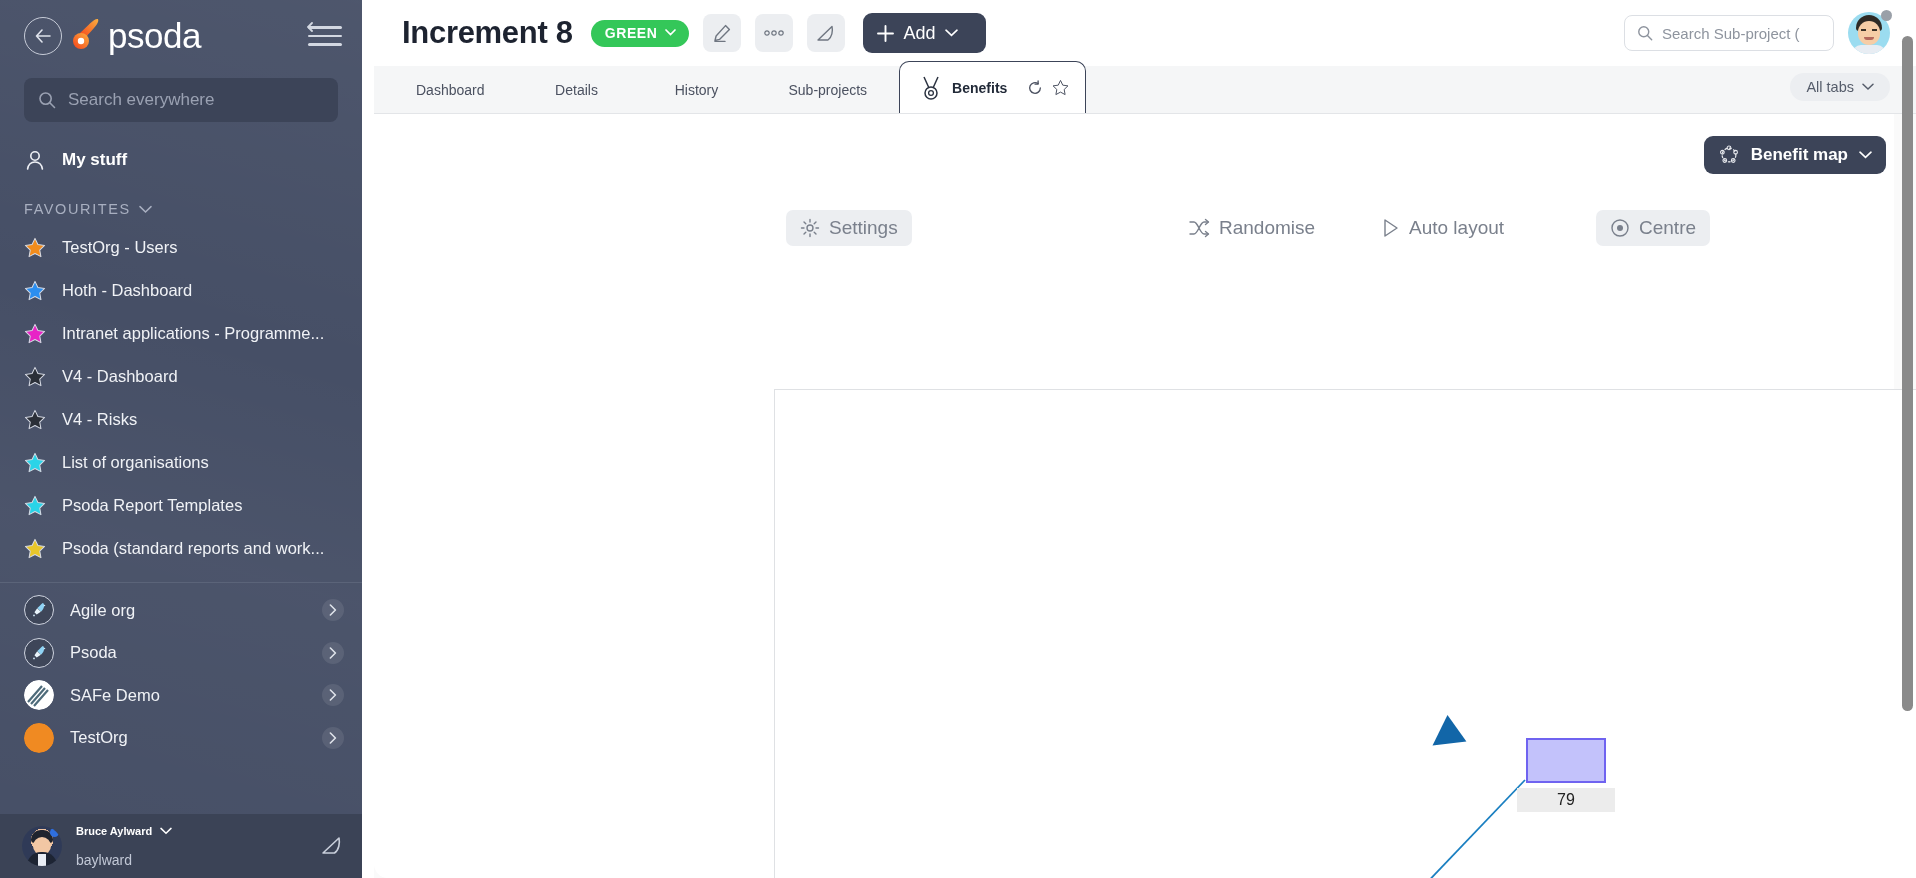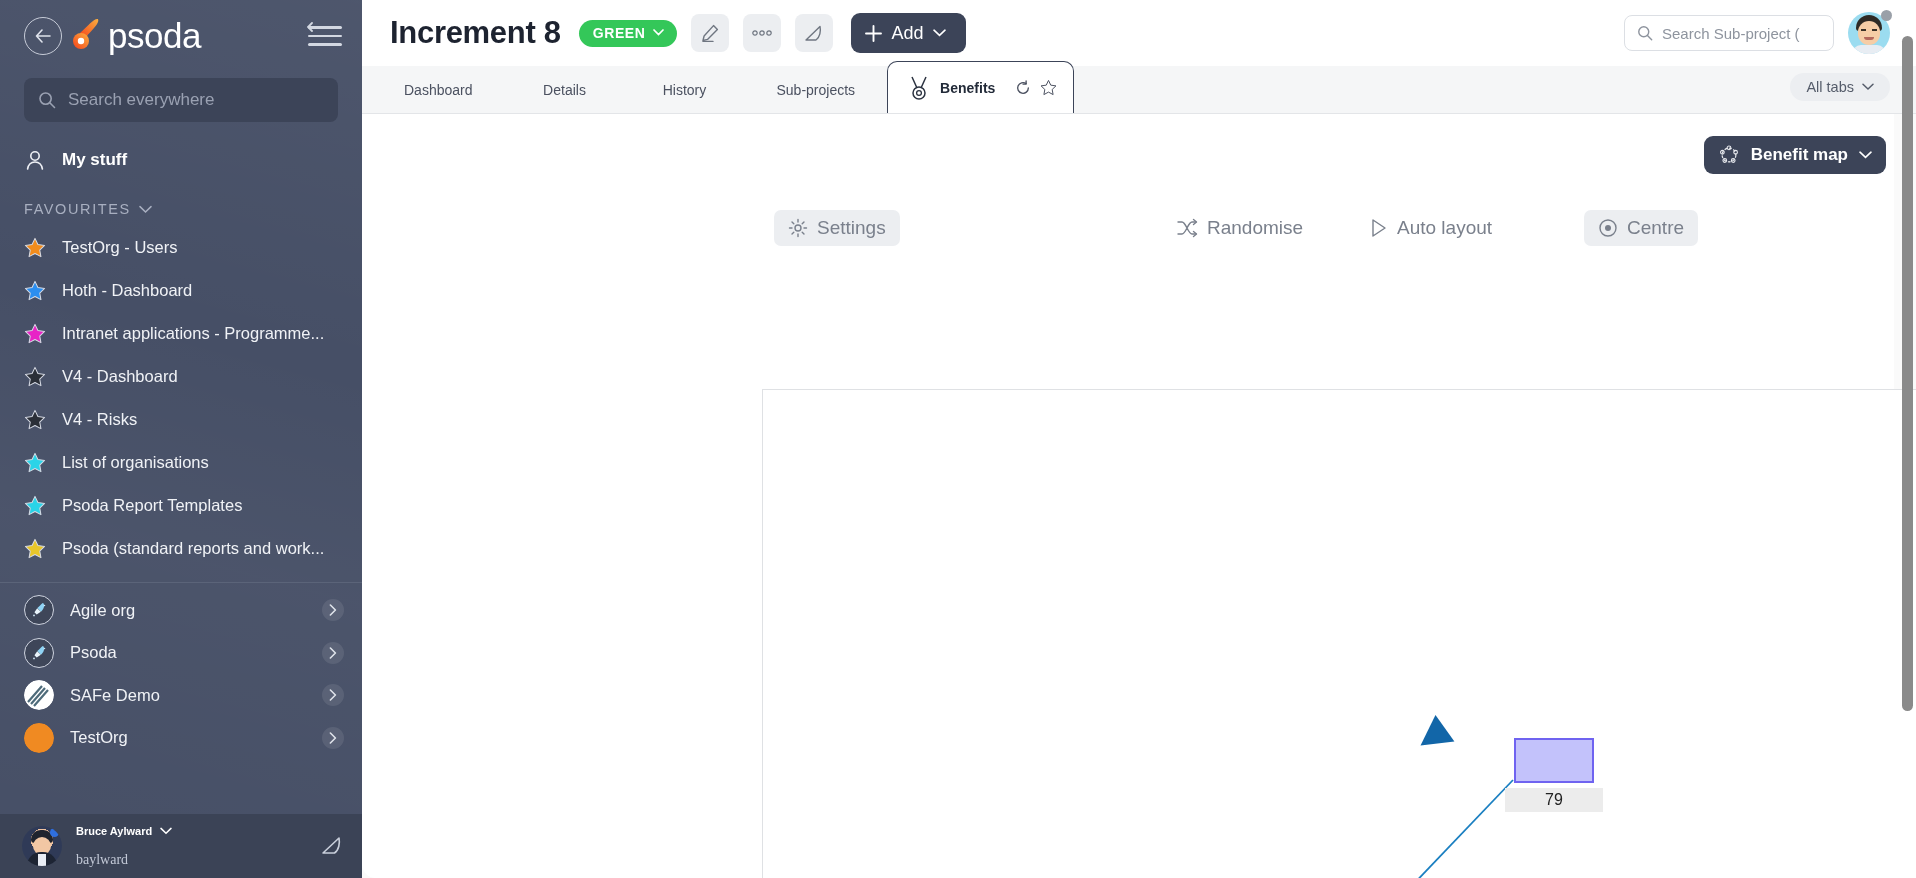--- a/index.html
+++ b/index.html
@@ -100,41 +100,41 @@
     width: 40px; height: 40px; border-radius: 50%;
     background: radial-gradient(circle at 50% 35%, #f0c3a0 0 34%, #2f3a57 34% 100%);
     position: relative; flex: 0 0 40px; overflow: hidden;
   }
   .avatar-sm .hair { position:absolute; top:4px; left:9px; width:22px; height:13px; background:#20242e; border-radius: 11px 11px 4px 4px;}
   .avatar-sm .face { position:absolute; top:11px; left:11px; width:18px; height:18px; background:#f2c7a4; border-radius: 50%;}
   .avatar-sm .body { position:absolute; bottom:0; left:5px; width:30px; height:14px; background:#1d2433; border-radius: 14px 14px 0 0;}
   .avatar-sm .shirt { position:absolute; bottom:0; left:16px; width:8px; height:12px; background:#e9edf5;}
   .avatar-sm .dot { position:absolute; top:2px; right:3px; width:9px; height:9px; border-radius:50%; background:#2f6fe0; }
   .user-name { font-size: 11px; font-weight: 700; color: #ffffff; display:flex; align-items:center; gap:8px;}
-  .user-handle { font-size: 14px; color: #c2c8d6; margin-top: 15px; font-family: Liberation Serif, serif;}
+  .user-handle { font-size: 14px; color: #c2c8d6; margin-top: 15px;}
 
   
-  .main { flex: 1; position: relative; background: #22c55e; height: 878px; overflow: hidden;}
+  .main { flex: 1; position: relative; background: #22c55e; height: 878px; overflow: hidden; margin-left: 12px;}
   .topbar {
     height: 66px; display: flex; align-items: center; padding: 0 26px 0 28px; gap: 14px;
     background: #ffffff;
   }
   .page-title { font-size: 31px; font-weight: 700; color: #1d2330; letter-spacing: -0.3px;}
   .badge-green {
     background: #34c759; color: #ffffff; border-radius: 20px;
     padding: 5px 13px 6px 14px; font-size: 14px; font-weight: 700; letter-spacing: 0.6px;
     display: flex; align-items: center; gap: 7px; margin-left: 4px;
   }
   .icon-btn {
     width: 38px; height: 38px; border-radius: 8px; background: #eceef1;
     display: flex; align-items: center; justify-content: center;
   }
   .add-btn {
     background: #3c4458; color: #ffffff; border-radius: 9px; height: 40px;
-    display: flex; align-items: center; gap: 9px; padding: 0 20px 0 13px;
+    display: flex; align-items: center; gap: 9px; padding: 0 28px 0 13px;
     font-size: 18px; margin-left: 4px;
   }
   .topbar-right { margin-left: auto; display: flex; align-items: center; gap: 14px; }
   .search-sub {
     width: 210px; height: 36px; border: 1px solid #dcdfe4; border-radius: 8px;
     display: flex; align-items: center; gap: 9px; padding: 0 12px; color: #8e949e; font-size: 15px;
     background: #fff; overflow: hidden; white-space: nowrap;
   }
   .avatar-top {
     width: 42px; height: 42px; border-radius: 50%; position: relative;

